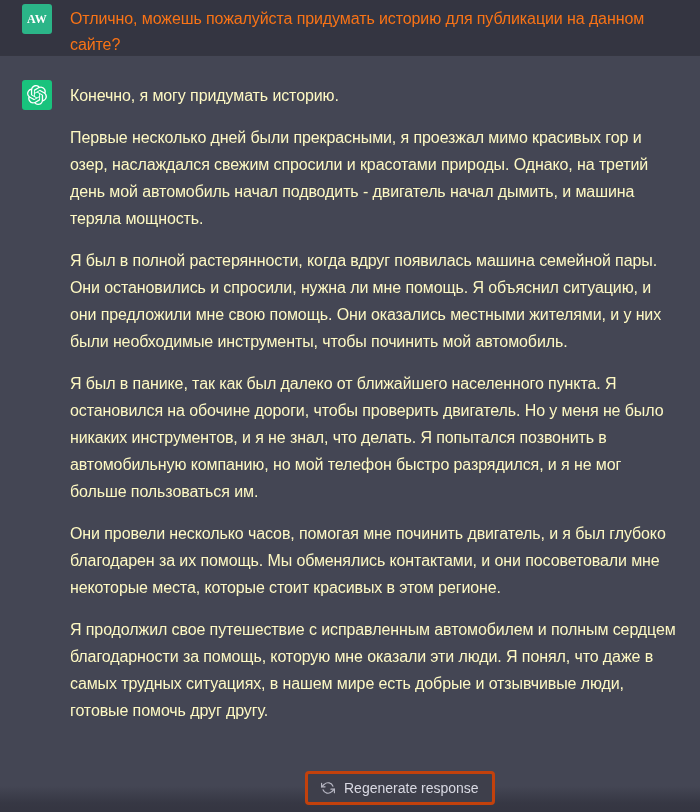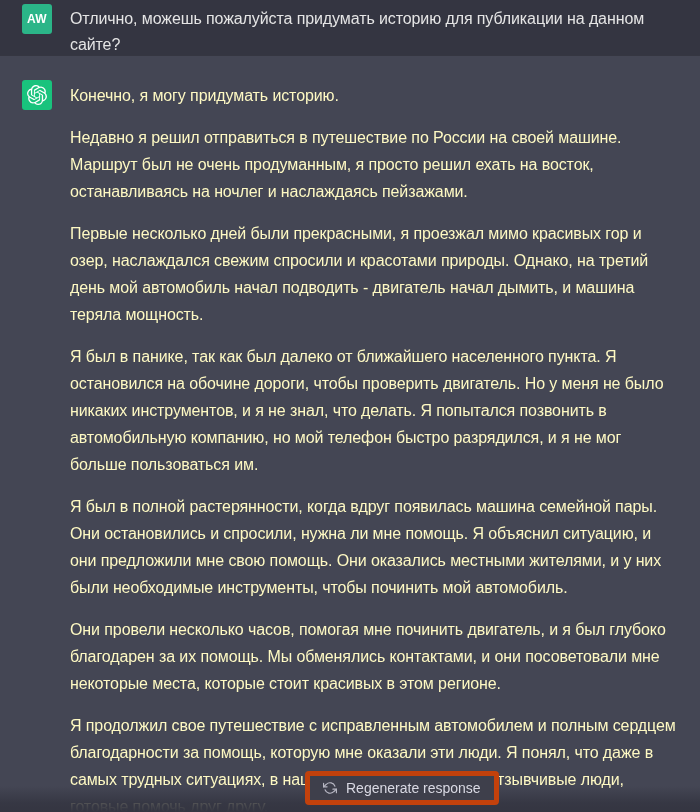--- a/index.html
+++ b/index.html
@@ -3,33 +3,33 @@
 <meta charset="utf-8">
 <style>
   html,body{margin:0;padding:0;background:#343541;}
   .app{position:relative;width:700px;height:812px;overflow:hidden;
        font-family:"Liberation Sans",sans-serif;background:#444654;}
   .row{display:flex;gap:18px;box-sizing:border-box;}
   .user-row{height:55px;background:#343541;padding:4px 20px 0 22px;}
   .assistant-row{height:757px;background:#444654;padding:24px 20px 0 22px;
        border-top:1px solid rgba(0,0,0,.22);}
   .avatar{width:30px;height:30px;border-radius:3px;flex:0 0 30px;
-       display:flex;align-items:center;justify-content:center;}
+       display:flex;align-items:center;justify-content:center;font-family:Liberation Serif, serif;}
   .user-avatar{background:#2bb588;color:#ffffff;font-size:12px;font-weight:bold;letter-spacing:.3px;}
   .bot-avatar{background:#19c37d;}
   .msg{flex:1;}
-  .user-msg{color:#e5e5e5;font-size:16px;line-height:26px;padding-top:2px;letter-spacing:-0.1px;}
+  .user-msg{color:#f97316;font-size:16px;line-height:26px;padding-top:2px;letter-spacing:-0.1px;}
   .bot-msg{color:#fef9c3;font-size:16px;line-height:27px;padding-top:2px;
        letter-spacing:-0.1px;max-width:612px;}
   .bot-msg p{margin:0 0 15px;}
   .bottom-fade{position:absolute;left:0;bottom:0;width:100%;height:26px;z-index:2;
        background:linear-gradient(180deg,rgba(52,53,65,0) 0%,rgba(52,53,65,.85) 65%,#343541 100%);}
   .regen{position:absolute;left:305px;top:771px;height:34px;z-index:3;
        display:flex;align-items:center;gap:9px;padding:0 13px;box-sizing:border-box;
-       background:#3e3f4b;border:5px solid #c2410c;border-radius:4px;
+       background:#3e3f4b;border:3px solid #c2410c;border-radius:4px;
        color:#d9d9e3;font-size:14px;font-family:"Liberation Sans",sans-serif;cursor:pointer;}
   .regen svg{color:#b8b8c4;}
 </style>
 </head>
 <body>
 
 <div class="app">
 
   <div class="row user-row">
     <div class="avatar user-avatar">AW</div>
@@ -39,24 +39,23 @@
   <div class="row assistant-row">
     <div class="avatar bot-avatar">
       <span style="display:flex;">
         <svg width="20" height="20" viewBox="0 0 24 24" fill="#ffffff" aria-hidden="true">
           <path d="M22.2819 9.8211a5.9847 5.9847 0 0 0-.5157-4.9108 6.0462 6.0462 0 0 0-6.5098-2.9A6.0651 6.0651 0 0 0 4.9807 4.1818a5.9847 5.9847 0 0 0-3.9977 2.9 6.0462 6.0462 0 0 0 .7427 7.0966 5.98 5.98 0 0 0 .511 4.9107 6.051 6.051 0 0 0 6.5146 2.9001A5.9847 5.9847 0 0 0 13.2599 24a6.0557 6.0557 0 0 0 5.7718-4.2058 5.9894 5.9894 0 0 0 3.9977-2.9001 6.0557 6.0557 0 0 0-.7475-7.0729zm-9.022 12.6081a4.4755 4.4755 0 0 1-2.8764-1.0408l.1419-.0804 4.7783-2.7582a.7948.7948 0 0 0 .3927-.6813v-6.7369l2.02 1.1686a.071.071 0 0 1 .038.0615v5.5826a4.504 4.504 0 0 1-4.4945 4.4849zm-9.6607-4.1254a4.4708 4.4708 0 0 1-.5346-3.0137l.142.0852 4.783 2.7582a.7712.7712 0 0 0 .7806 0l5.8428-3.3685v2.3324a.0804.0804 0 0 1-.0332.0615L9.74 19.9502a4.4992 4.4992 0 0 1-6.1408-1.6464zM2.3408 7.8956a4.485 4.485 0 0 1 2.3655-1.9728V11.6a.7664.7664 0 0 0 .3879.6765l5.8144 3.3543-2.0201 1.1685a.0757.0757 0 0 1-.071 0l-4.8303-2.7865A4.504 4.504 0 0 1 2.3408 7.8956zm16.5963 3.8558L13.1038 8.364 15.1192 7.2a.0757.0757 0 0 1 .071 0l4.8303 2.7913a4.4944 4.4944 0 0 1-.6765 8.1042v-5.6772a.79.79 0 0 0-.407-.667zm2.0107-3.0231l-.142-.0852-4.7735-2.7818a.7759.7759 0 0 0-.7854 0L9.409 9.2297V6.8974a.0662.0662 0 0 1 .0284-.0615l4.8303-2.7866a4.4992 4.4992 0 0 1 6.6802 4.66zM8.3065 12.863l-2.02-1.1638a.0804.0804 0 0 1-.038-.0567V6.0742a4.4992 4.4992 0 0 1 7.3757-3.4537l-.142.0805L8.704 5.459a.7948.7948 0 0 0-.3927.6813zm1.0976-2.3654l2.602-1.4998 2.6069 1.4998v2.9994l-2.5974 1.4997-2.6067-1.4997z"></path>
         </svg>
       </span>
     </div>
     <div class="msg bot-msg">
       <p>Конечно, я могу придумать историю.</p>
-      <p>Недавно я решил отправиться в путешествие по России на своей машине. Маршрут был не очень продуманным, я просто решил ехать на восток, останавливаясь на ночлег и наслаждаясь пейзажами.</p>
       <p>Первые несколько дней были прекрасными, я проезжал мимо красивых гор и озер, наслаждался свежим спросили и красотами природы. Однако, на третий день мой автомобиль начал подводить - двигатель начал дымить, и машина теряла мощность.</p>
+      <p>Я был в полной растерянности, когда вдруг появилась машина семейной пары. Они остановились и спросили, нужна ли мне помощь. Я объяснил ситуацию, и они предложили мне свою помощь. Они оказались местными жителями, и у них были необходимые инструменты, чтобы починить мой автомобиль.</p>
       <p>Я был в панике, так как был далеко от ближайшего населенного пункта. Я остановился на обочине дороги, чтобы проверить двигатель. Но у меня не было никаких инструментов, и я не знал, что делать. Я попытался позвонить в автомобильную компанию, но мой телефон быстро разрядился, и я не мог больше пользоваться им.</p>
-      <p>Я был в полной растерянности, когда вдруг появилась машина семейной пары. Они остановились и спросили, нужна ли мне помощь. Я объяснил ситуацию, и они предложили мне свою помощь. Они оказались местными жителями, и у них были необходимые инструменты, чтобы починить мой автомобиль.</p>
       <p>Они провели несколько часов, помогая мне починить двигатель, и я был глубоко благодарен за их помощь. Мы обменялись контактами, и они посоветовали мне некоторые места, которые стоит красивых в этом регионе.</p>
       <p>Я продолжил свое путешествие с исправленным автомобилем и полным сердцем благодарности за помощь, которую мне оказали эти люди. Я понял, что даже в самых трудных ситуациях, в нашем мире есть добрые и отзывчивые люди, готовые помочь друг другу.</p>
     </div>
   </div>
 
   <div class="bottom-fade"></div>
 
   <button class="regen">
     <span style="display:flex;">
       <svg width="14" height="14" viewBox="0 0 24 24" fill="none" stroke="currentColor" stroke-width="2" stroke-linecap="round" stroke-linejoin="round" aria-hidden="true">

